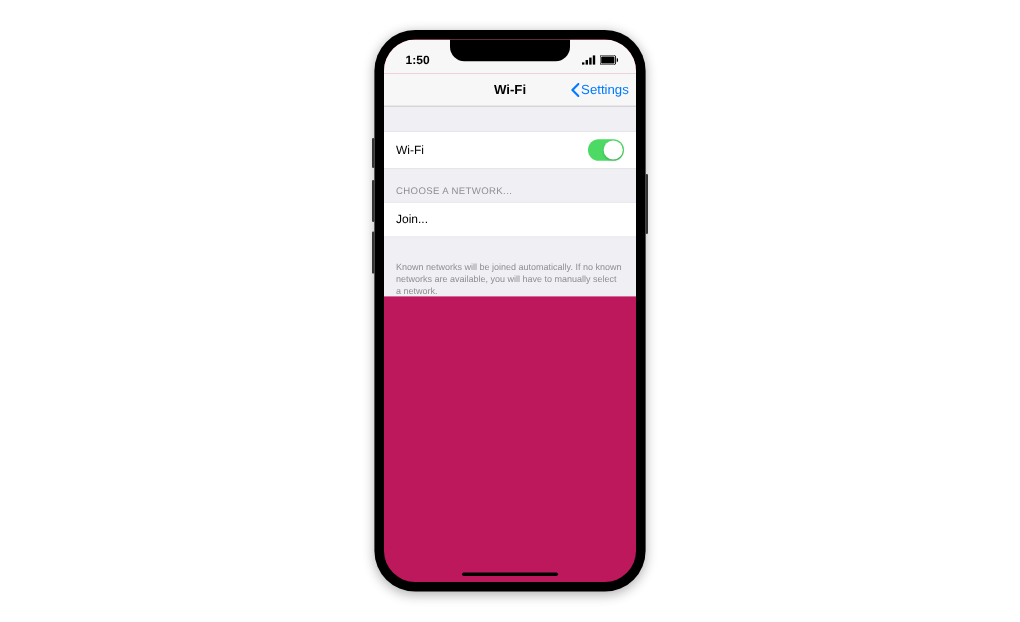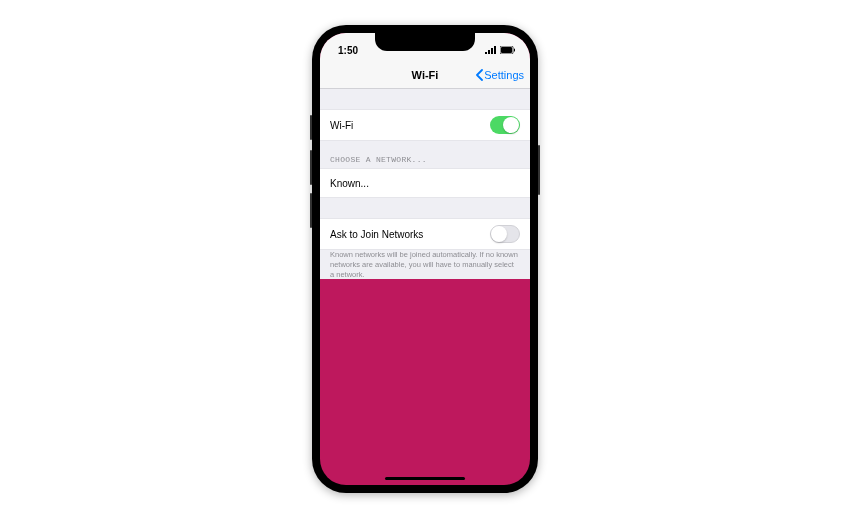--- a/index.html
+++ b/index.html
@@ -151,21 +151,20 @@
       display: flex;
       align-items: center;
       gap: 5px;
     }
     .section-header {
       padding: 14px 10px 4px 10px;
       font-size: 8px;
       color: #8e8e93;
       text-transform: uppercase;
       letter-spacing: 0.3px;
-      font-family: Liberation Mono, monospace;
     }
     .section-footer {
       padding: 0 10px;
       font-size: 7.5px;
       color: #8e8e93;
       line-height: 1.3;
     }
     .switch {
       width: 30px;
       height: 18px;
@@ -278,33 +277,25 @@
           <div class="switch on">
             <div class="switch-knob"></div>
           </div>
         </div>
       </div>
 
       <div class="section-header">CHOOSE A NETWORK...</div>
 
       <div class="cell-group">
         <div class="cell">
-          <span>Known...</span>
+          <span>Join...</span>
         </div>
       </div>
 
       <div style="height:20px"></div>
 
-      <div class="cell-group">
-        <div class="cell">
-          <span>Ask to Join Networks</span>
-          <div class="switch off">
-            <div class="switch-knob"></div>
-          </div>
-        </div>
-      </div>
 
       <div class="section-footer">Known networks will be joined automatically. If no known networks are available, you will have to manually select a network.</div>
     </div>
 
     <div class="home-indicator"></div>
   </div>
 </div>
 
 </body></html>

